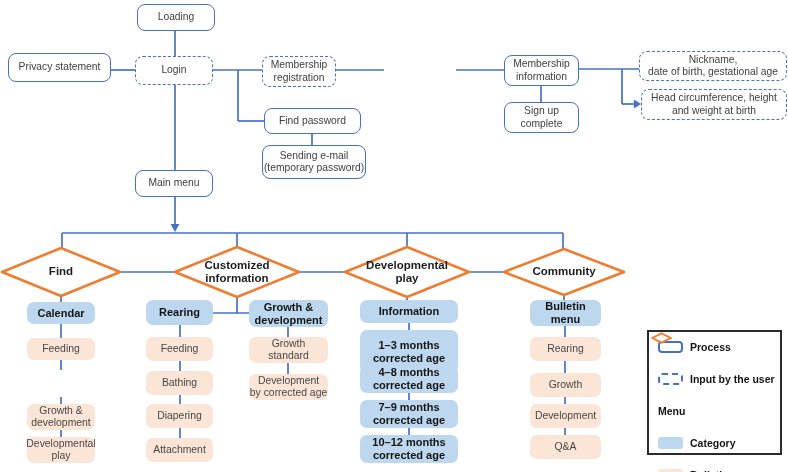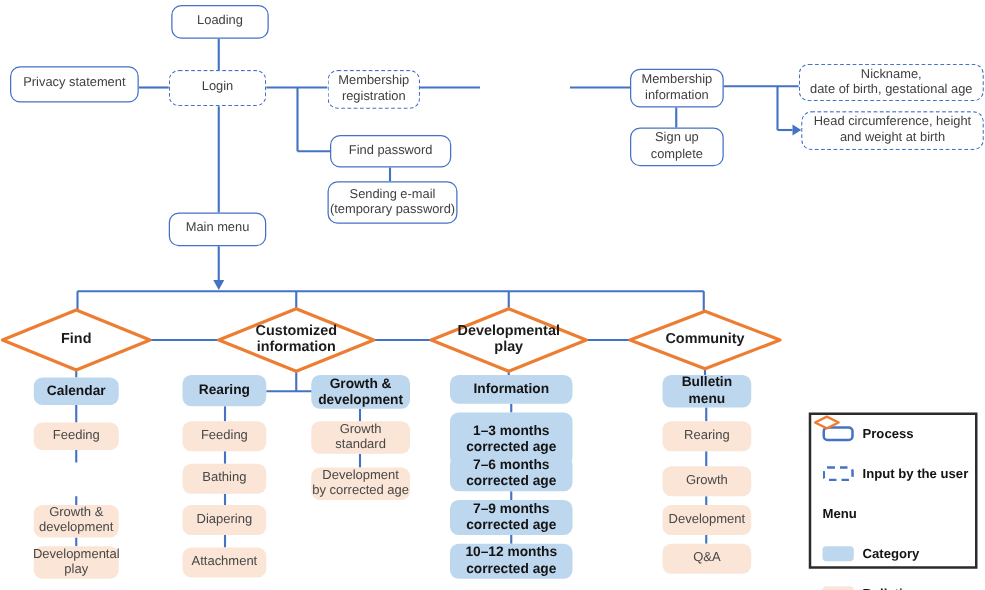--- a/index.html
+++ b/index.html
@@ -158,21 +158,21 @@
   <div class="node cat" style="left:249px;top:300px;width:79px;height:27px">Growth &amp;
 development</div>
   <div class="node content" style="left:249px;top:337px;width:79px;height:26px">Growth
 standard</div>
   <div class="node content" style="left:249px;top:374px;width:79px;height:26px">Development
 by corrected age</div>
 
   <div class="node cat" style="left:360px;top:300px;width:98px;height:23px">Information</div>
   <div class="node bluecontent" style="left:360px;top:330px;width:98px;height:43px">1–3 months
 corrected age</div>
-  <div class="node bluecontent" style="left:360px;top:365px;width:98px;height:28px">7–6 months
+  <div class="node bluecontent" style="left:360px;top:365px;width:98px;height:28px">4–8 months
 corrected age</div>
   <div class="node bluecontent" style="left:360px;top:400px;width:98px;height:28px">7–9 months
 corrected age</div>
   <div class="node bluecontent" style="left:360px;top:435px;width:98px;height:28px">10–12 months
 corrected age</div>
 
   <div class="node cat" style="left:530px;top:300px;width:71px;height:26px">Bulletin
 menu</div>
   <div class="node content" style="left:530px;top:337px;width:71px;height:24px">Rearing</div>
   <div class="node content" style="left:530px;top:373px;width:71px;height:24px">Growth</div>

